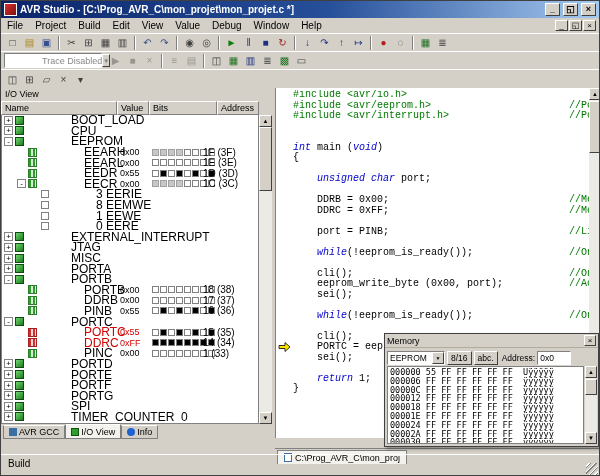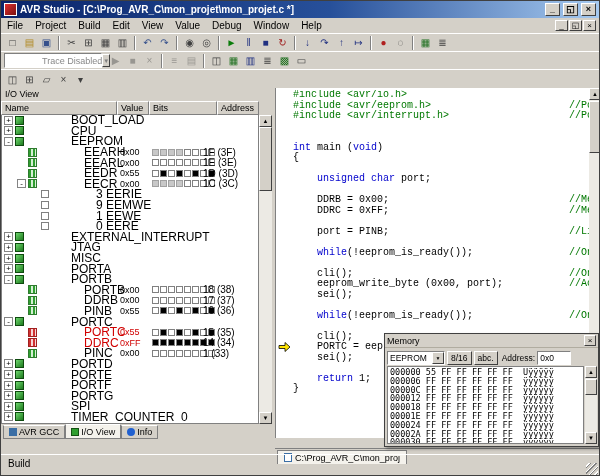--- a/index.html
+++ b/index.html
@@ -68,21 +68,21 @@
 
   
   .splitter{position:absolute;left:271px;top:87px;width:3px;height:351px;background:#d4d0c8;}
 
   
   .editor{position:absolute;left:274px;top:87px;width:326px;height:350px;background:#fff;border-left:1px solid #808080;box-sizing:border-box;}
   .gutter{position:absolute;left:0;top:0;width:16px;bottom:0;background:#fff;}
   .execarrow{position:absolute;left:2px;}
   .code{position:absolute;left:17px;top:2px;right:12px;bottom:0;font-family:"Liberation Mono","DejaVu Sans Mono",monospace;font-size:10px;line-height:10.5px;white-space:pre;overflow:hidden;color:#000;}
   .cline{height:10.5px;}
-  .c-k{color:#0000cc;}.c-g{color:#007800;}.c-c{color:#007800;}.c-p{color:#000;}
+  .c-k{color:#0000cc;font-style:italic;}.c-g{color:#007800;}.c-c{color:#007800;}.c-p{color:#000;}
   .escroll{position:absolute;right:0;top:0;width:12px;bottom:0;background:#eceae4;}
 
   
   .doctabs{position:absolute;left:274px;top:447px;width:326px;height:16px;background:#d4d0c8;border-top:1px solid #808080;display:flex;align-items:flex-end;padding-left:2px;box-sizing:border-box;}
   .dtab{display:inline-flex;align-items:center;gap:3px;height:14px;padding:0 6px;background:#f4f2ec;border:1px solid #808080;border-bottom:none;font-size:9px;white-space:nowrap;overflow:hidden;max-width:220px;box-sizing:border-box;}
   .dtabico{width:8px;height:9px;background:#fff;border:1px solid #3a6ea5;flex:0 0 auto;box-sizing:border-box;}
 
   
   .statusbar{position:absolute;left:0;top:453px;width:598px;height:21px;border-top:1px solid #fff;}
   .buildlbl{position:absolute;left:7px;top:3px;font-size:10px;color:#000;}
@@ -297,21 +297,21 @@
         <div class="trow">
           <span class="ind" style="width: 28px;"></span>
           <span class="expsp"></span>
           <span class="ticon check"></span>
           <span class="tlabel">3 EERIE</span>
         </div>
         <div class="trow">
           <span class="ind" style="width: 28px;"></span>
           <span class="expsp"></span>
           <span class="ticon check"></span>
-          <span class="tlabel">9 EEMWE</span>
+          <span class="tlabel">8 EEMWE</span>
         </div>
         <div class="trow">
           <span class="ind" style="width: 28px;"></span>
           <span class="expsp"></span>
           <span class="ticon check"></span>
           <span class="tlabel">1 EEWE</span>
         </div>
         <div class="trow">
           <span class="ind" style="width: 28px;"></span>
           <span class="expsp"></span>

